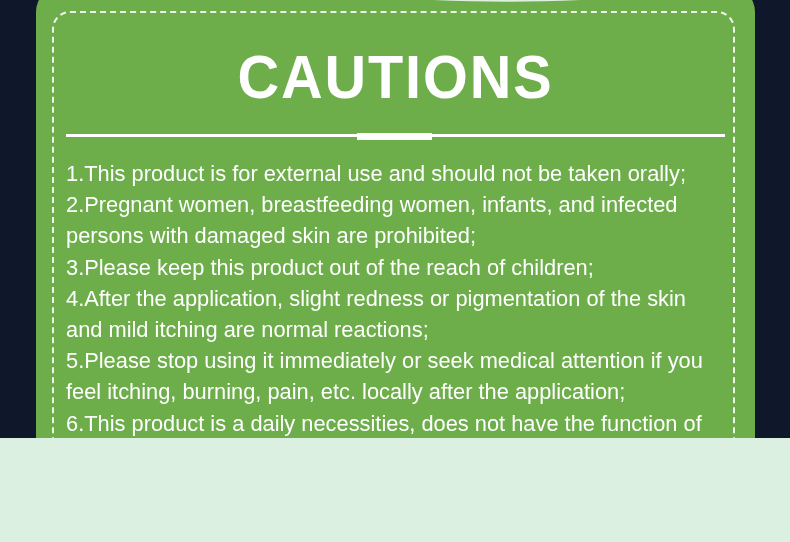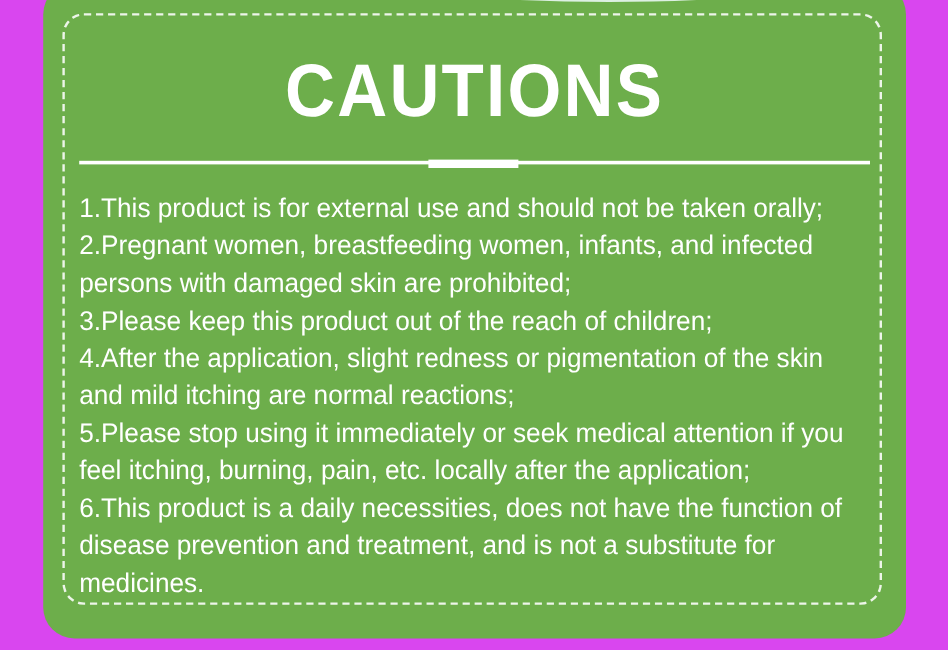--- a/index.html
+++ b/index.html
@@ -10,22 +10,22 @@
     width: 790px;
     height: 542px;
     overflow: hidden;
     background: #dcf0e2;
     font-family: "Liberation Sans", sans-serif;
   }
 
   .page {
     position: relative;
     width: 790px;
-    height: 542px;
-    background: #d946ef;
+    height: 438px;
+    background: #0f172a;
     overflow: hidden;
   }
 
   
   .card {
     position: absolute;
     left: 36px;
     top: -14px;
     width: 719px;
     height: 546px;

